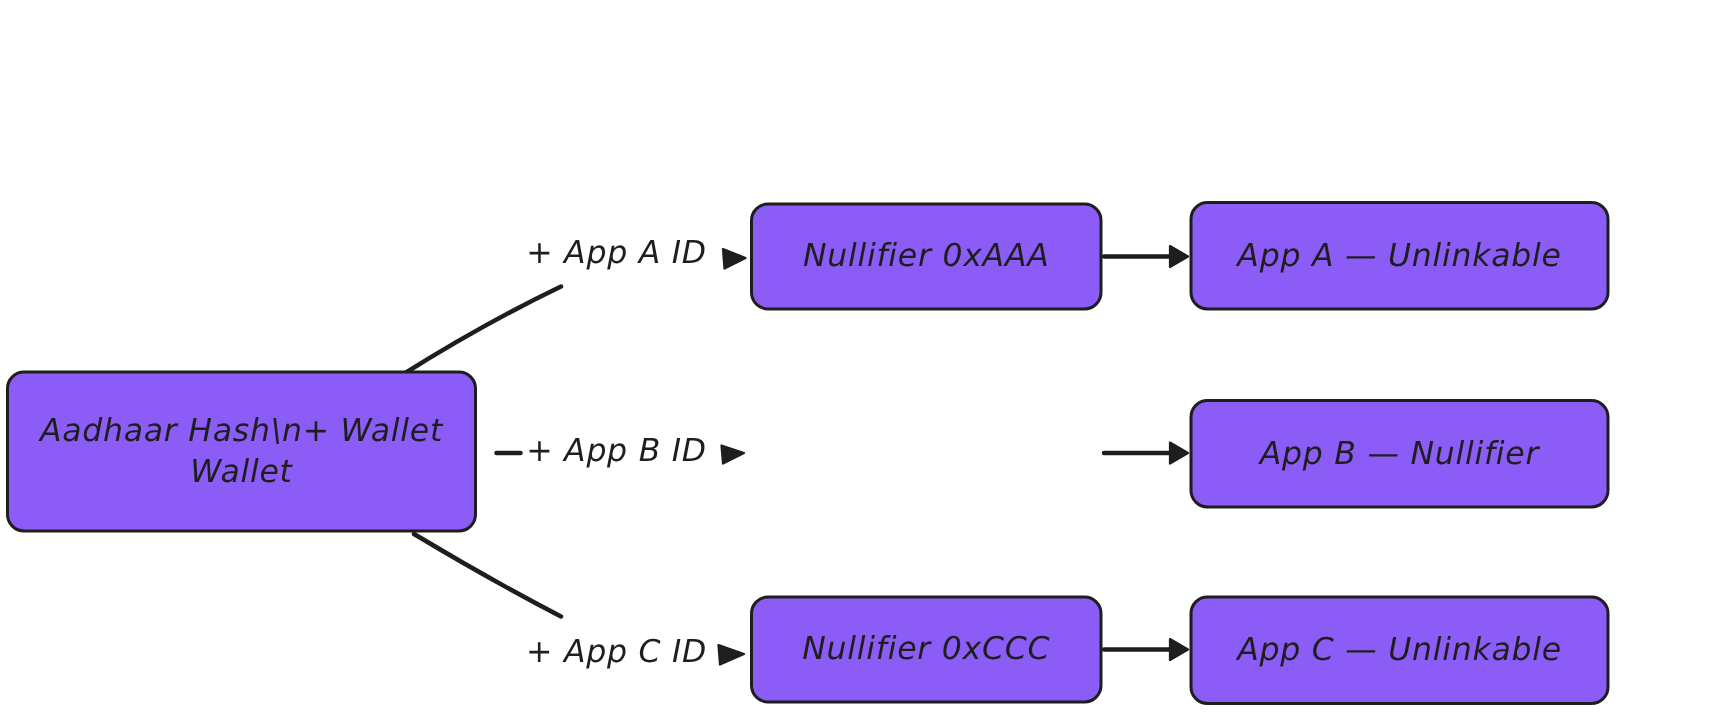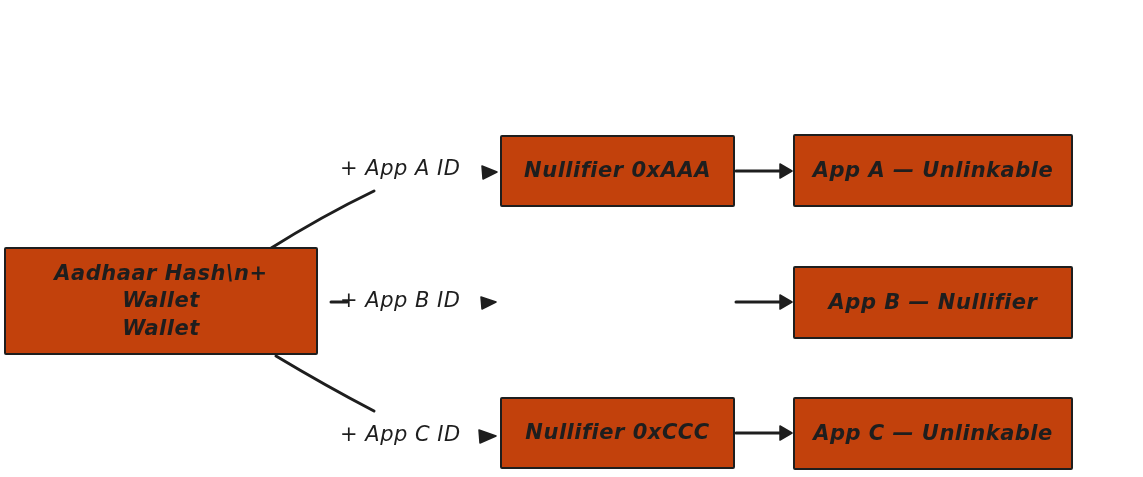--- a/index.html
+++ b/index.html
@@ -21,30 +21,29 @@
     position: absolute;
     left: 0;
     top: 0;
     width: 1143px;
     height: 477px;
   }
   .node {
     position: absolute;
     box-sizing: border-box;
     border: 2.5px solid #1e1e1e;
-    border-radius: 2px;
-    background: #c2410c;
+    border-radius: 12px;
+    background: #8b5cf6;
     display: flex;
     align-items: center;
     justify-content: center;
     text-align: center;
     font-size: 21px;
     line-height: 1.3;
     letter-spacing: 0.5px;
-    font-weight: bold;
   }
   .source-box {
     left: 4px;
     top: 247px;
     width: 314px;
     height: 108px;
     padding: 0 10px;
   }
   .source-box .lines { text-align: center; }
   .nullifier-box {
@@ -60,21 +59,21 @@
   .row-1-n { top: 135px; }
   .row-2-n { top: 266px; }
   .row-3-n { top: 397px; }
   .row-1-a { top: 134px; }
   .row-2-a { top: 266px; }
   .row-3-a { top: 397px; }
   .input-label {
     position: absolute;
     left: 340px;
     width: 142px;
-    text-align: left;
+    text-align: center;
     font-size: 21px;
     letter-spacing: 0.5px;
     white-space: nowrap;
   }
   .label-a { top: 156px; }
   .label-b { top: 288px; }
   .label-c { top: 422px; }
 </style>
 </head>
 <body>

